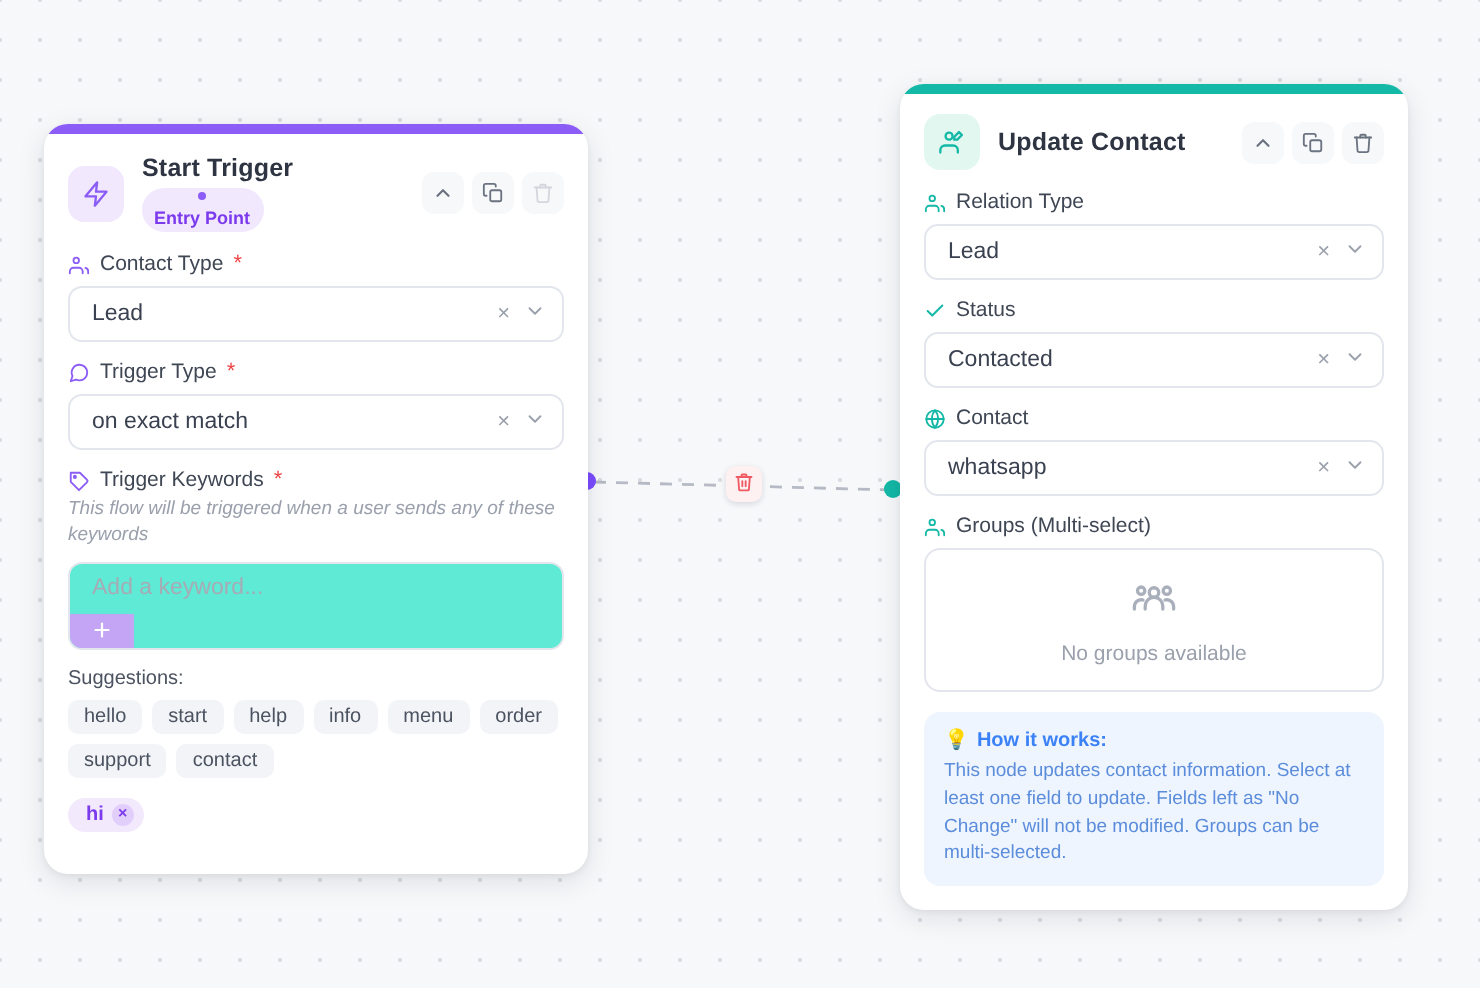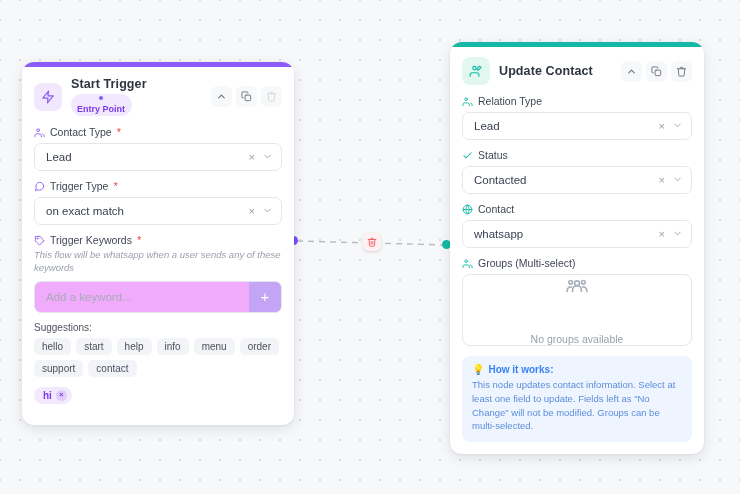--- a/index.html
+++ b/index.html
@@ -107,25 +107,26 @@
     font-size: 9.5px;
     font-style: italic;
     color: #9aa0ac;
     line-height: 1.35;
     margin: -2px 0 6px 0;
   }
 
   
   .kw-row {
     display: flex;
-    height: 32px;
+    height: 44px;
     border: 1px solid #e3e6ec;
     border-radius: 7px;
     overflow: hidden;
-    background: #f0abfc;
+    background: #5eead4;
+    flex-direction: column;
   }
   .kw-input {
     flex: 1 1 auto;
     border: none; outline: none;
     padding: 0 11px;
     font-size: 11.5px;
     color: #3a4150;
     font-family: "Liberation Sans", sans-serif;
     background: transparent;
   }
@@ -167,21 +168,21 @@
     font-size: 8px; line-height: 1; cursor: pointer;
   }
 
   
   .groups-box {
     border: 1px solid #e3e6ec;
     border-radius: 8px;
     background: #fff;
     height: 72px;
     display: flex; flex-direction: column;
-    align-items: center; justify-content: space-between;
+    align-items: center; justify-content: center;
     gap: 6px;
     color: #aab0bb;
   }
   .groups-empty-text { font-size: 10.5px; color: #9aa0ac; }
   .groups-count { font-size: 9.5px; color: #8d93a0; margin-top: 7px; }
   .groups-count b { color: #11b888; font-weight: normal; }
 
   
   .callout {
     margin-top: 10px;
@@ -334,21 +335,21 @@
         <div class="field-label">
           <span class="lbl-ico">
             <svg width="11" height="11" viewBox="0 0 24 24" fill="none" stroke="#8b5cf6" stroke-width="2" stroke-linecap="round" stroke-linejoin="round">
               <path d="M20.6 13.4L12 22l-9-9V3h10l7.6 7.6a2 2 0 0 1 0 2.8z"></path>
               <circle cx="7.5" cy="7.5" r="1.2"></circle>
             </svg>
           </span>
           <span>Trigger Keywords</span>
           <span class="req">*</span>
         </div>
-        <div class="helper-text">This flow will be whatsapp when a user sends any of these keywords</div>
+        <div class="helper-text">This flow will be triggered when a user sends any of these keywords</div>
         <div class="kw-row">
           <input class="kw-input" type="text" placeholder="Add a keyword..." style="">
           <button class="kw-add">+</button>
         </div>
 
         <div class="sugg-title">Suggestions:</div>
         <div class="chips">
           <span class="chip">hello</span>
           <span class="chip">start</span>
           <span class="chip">help</span>

